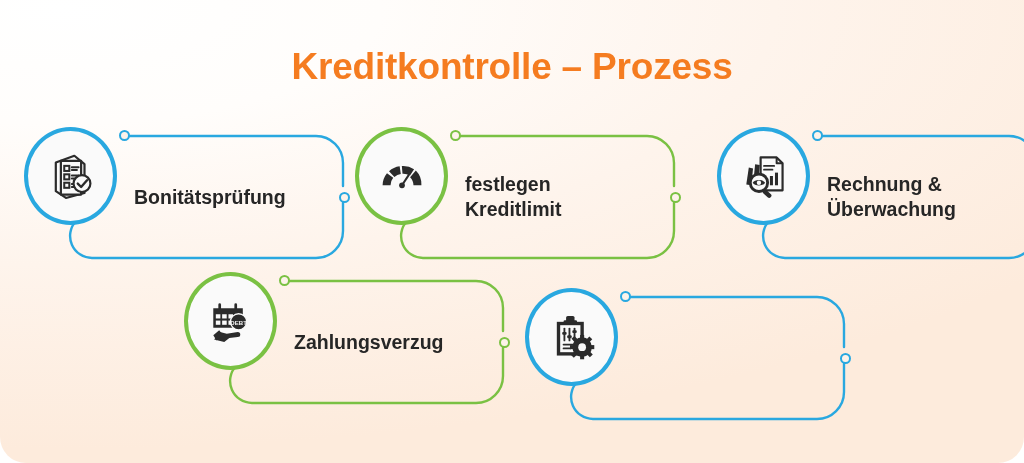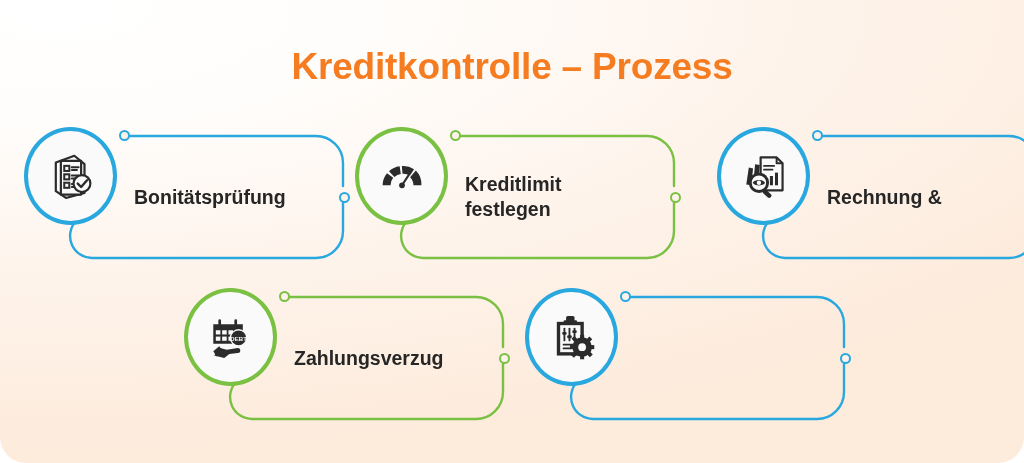--- a/index.html
+++ b/index.html
@@ -64,21 +64,21 @@
   .dot.blue{border:2.4px solid #29A8E0;}
   .dot.green{border:2.4px solid #7AC143;}
   .dot.tl{left:95px;top:-5.5px;}
   .dot.mr{left:314.5px;top:56.5px;}
 
   
   #card0{left:24px;top:135px;}
   #card1{left:355px;top:135px;}
   #card2{left:717px;top:135px;text-decoration:underline;}
   
-  #card3{left:184px;top:296px;}
+  #card3{left:184px;top:280px;}
   #card4{left:525px;top:296px;}
 </style>
 </head>
 <body>
 
 <div id="stage">
 
   <div id="title">Kreditkontrolle – Prozess</div>
 
   <div class="card" id="card0">
@@ -131,22 +131,22 @@
           <path d="M16.6 26.3 A23 23 0 0 1 29.2 20.4 L30.6 29.6 A14 14 0 0 0 23 33.1 Z"></path>
           <path d="M31.8 20.1 A23 23 0 0 1 46.3 23.9 L41.3 31.7 A14 14 0 0 0 32.6 29.4 Z"></path>
           <path d="M48.4 25.5 A23 23 0 0 1 55 43 L45.6 43 A14 14 0 0 0 41.6 33.4 Z"></path>
         </g>
         <path d="M32 43 L39.5 31.5" stroke="#2B2B2B" stroke-width="2.4" stroke-linecap="round" fill="none"></path>
         <circle cx="32" cy="43" r="3.4" fill="#2B2B2B"></circle>
       </svg>
     </div>
     <div class="label">
       <div>
+        <span>festlegen</span>
         <span>Kreditlimit</span>
-        <span>festlegen</span>
       </div>
     </div>
     <div class="dot green tl"></div>
     <div class="dot green mr"></div>
   </div>
 
   <div class="card" id="card2">
     <svg class="frame" viewBox="0 0 320 124">
       <path d="M100 1 L292 1 A27 27 0 0 1 319 28 L319 51
                M319 68 L319 96 A27 27 0 0 1 292 123 L68 123
@@ -172,20 +172,21 @@
         <circle cx="26" cy="40" r="12" fill="#2B2B2B"></circle>
         <circle cx="26" cy="40" r="8.6" fill="#FAFAFA"></circle>
         <path d="M18.6 40 A8 5.2 0 0 1 33.4 40 A8 5.2 0 0 1 18.6 40 Z" fill="#2B2B2B"></path>
         <circle cx="26" cy="40" r="2.6" fill="#FAFAFA"></circle>
         <rect x="33" y="47" width="12" height="5.4" rx="2.7" fill="#2B2B2B" transform="rotate(42 33 47)"></rect>
       </svg>
     </div>
     <div class="label">
       <div>
         <span>Rechnung &amp;</span>
+        <span>Überwachung</span>
       </div>
     </div>
     <div class="dot blue tl"></div>
     <div class="dot blue mr"></div>
   </div>
 
   <div class="card" id="card3">
     <svg class="frame" viewBox="0 0 320 124">
       <path d="M100 1 L292 1 A27 27 0 0 1 319 28 L319 51
                M319 68 L319 96 A27 27 0 0 1 292 123 L68 123

